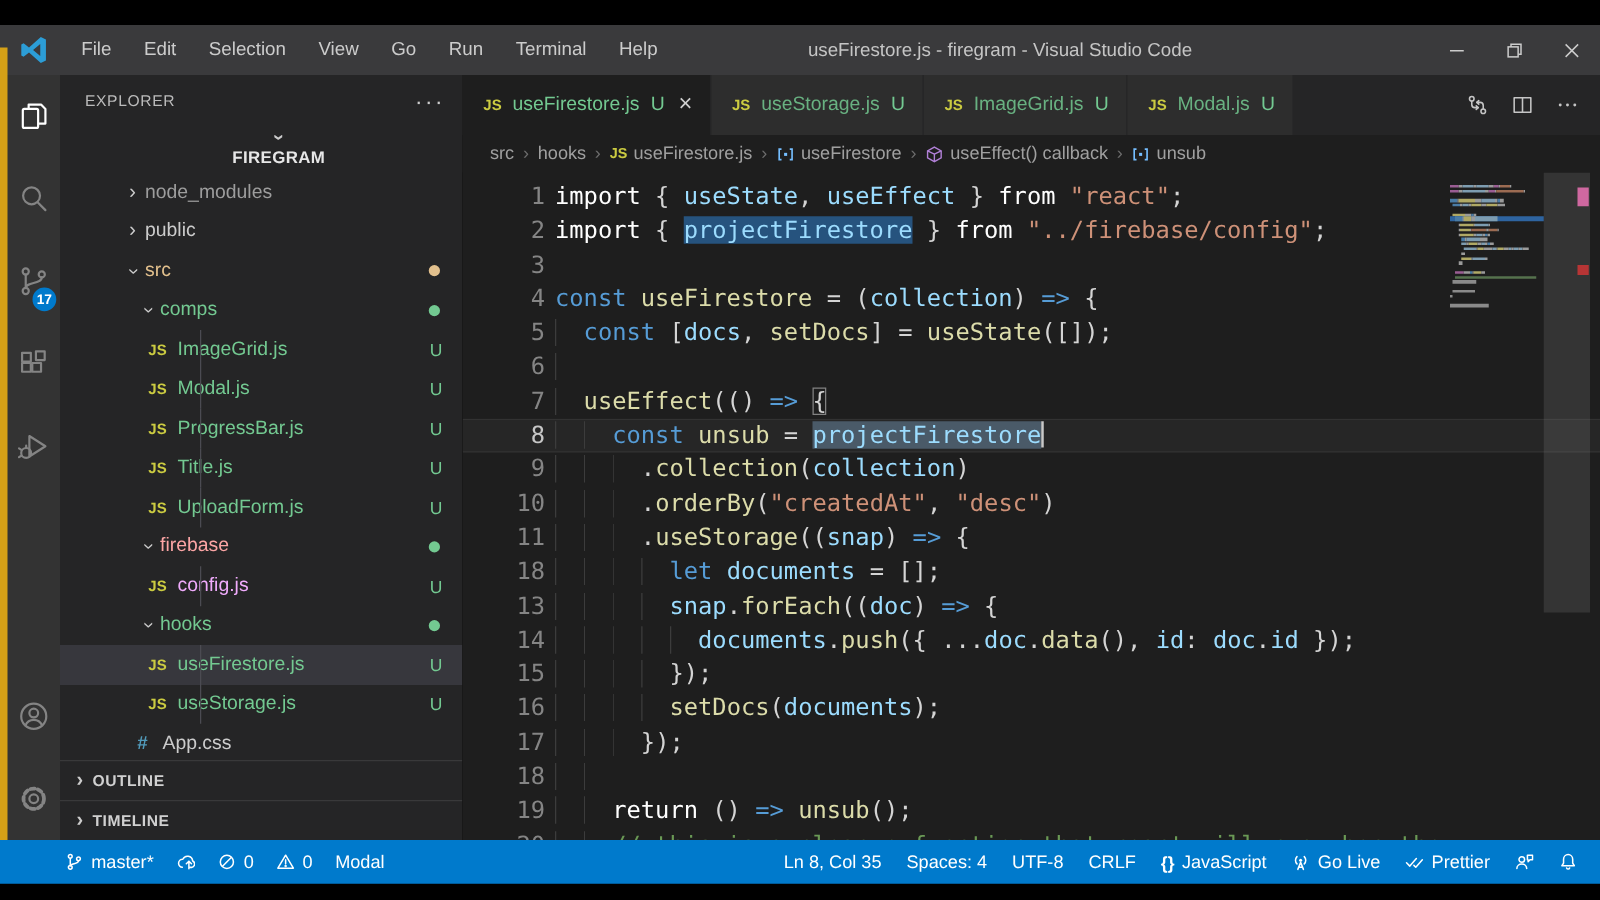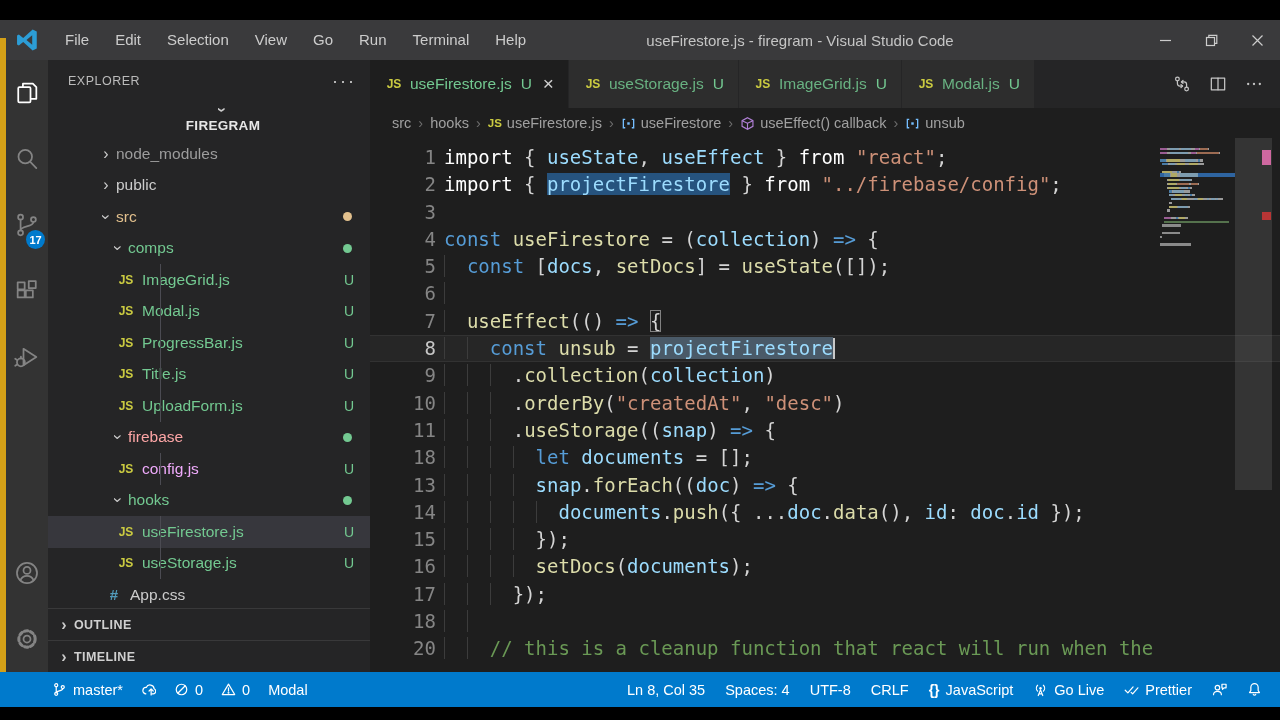--- a/index.html
+++ b/index.html
@@ -425,20 +425,21 @@
           <div class="cline"><span class="ln">9</span><span class="lc"><span class="ig">  </span><span class="ig">  </span><span class="ig">  </span><span class="tk-pun">.</span><span class="tk-fn">collection</span><span class="tk-pun">(</span><span class="tk-var">collection</span><span class="tk-pun">)</span></span></div>
           <div class="cline"><span class="ln">10</span><span class="lc"><span class="ig">  </span><span class="ig">  </span><span class="ig">  </span><span class="tk-pun">.</span><span class="tk-fn">orderBy</span><span class="tk-pun">(</span><span class="tk-str">"createdAt"</span><span class="tk-pun">, </span><span class="tk-str">"desc"</span><span class="tk-pun">)</span></span></div>
           <div class="cline"><span class="ln">11</span><span class="lc"><span class="ig">  </span><span class="ig">  </span><span class="ig">  </span><span class="tk-pun">.</span><span class="tk-fn">useStorage</span><span class="tk-pun">((</span><span class="tk-var">snap</span><span class="tk-pun">) </span><span class="tk-arw">=&gt;</span><span class="tk-pun"> {</span></span></div>
           <div class="cline"><span class="ln">18</span><span class="lc"><span class="ig">  </span><span class="ig">  </span><span class="ig">  </span><span class="ig">  </span><span class="tk-decl">let</span><span class="tk-pun"> </span><span class="tk-var">documents</span><span class="tk-pun"> = [];</span></span></div>
           <div class="cline"><span class="ln">13</span><span class="lc"><span class="ig">  </span><span class="ig">  </span><span class="ig">  </span><span class="ig">  </span><span class="tk-var">snap</span><span class="tk-pun">.</span><span class="tk-fn">forEach</span><span class="tk-pun">((</span><span class="tk-var">doc</span><span class="tk-pun">) </span><span class="tk-arw">=&gt;</span><span class="tk-pun"> {</span></span></div>
           <div class="cline"><span class="ln">14</span><span class="lc"><span class="ig">  </span><span class="ig">  </span><span class="ig">  </span><span class="ig">  </span><span class="ig">  </span><span class="tk-var">documents</span><span class="tk-pun">.</span><span class="tk-fn">push</span><span class="tk-pun">({ ...</span><span class="tk-var">doc</span><span class="tk-pun">.</span><span class="tk-fn">data</span><span class="tk-pun">(), </span><span class="tk-var">id</span><span class="tk-pun">: </span><span class="tk-var">doc</span><span class="tk-pun">.</span><span class="tk-var">id</span><span class="tk-pun"> });</span></span></div>
           <div class="cline"><span class="ln">15</span><span class="lc"><span class="ig">  </span><span class="ig">  </span><span class="ig">  </span><span class="ig">  </span><span class="tk-pun">});</span></span></div>
           <div class="cline"><span class="ln">16</span><span class="lc"><span class="ig">  </span><span class="ig">  </span><span class="ig">  </span><span class="ig">  </span><span class="tk-fn">setDocs</span><span class="tk-pun">(</span><span class="tk-var">documents</span><span class="tk-pun">);</span></span></div>
           <div class="cline"><span class="ln">17</span><span class="lc"><span class="ig">  </span><span class="ig">  </span><span class="ig">  </span><span class="tk-pun">});</span></span></div>
           <div class="cline"><span class="ln">18</span><span class="lc"><span class="ig">  </span><span class="ig">  </span></span></div>
+          <div class="cline"><span class="ln">19</span><span class="lc"><span class="ig">  </span><span class="ig">  </span><span class="tk-kw">return</span><span class="tk-pun"> () </span><span class="tk-arw">=&gt;</span><span class="tk-pun"> </span><span class="tk-fn">unsub</span><span class="tk-pun">();</span></span></div>
           <div class="cline"><span class="ln">20</span><span class="lc"><span class="ig">  </span><span class="ig">  </span><span class="tk-com">// this is a cleanup function that react will run when the</span></span></div>
           <div class="minimap">
             <div class="mrow" style="padding-left: 0px;">
               <span class="mseg" style="width: 6.72px; background: rgb(154, 93, 147);"></span>
               <span class="mseg" style="width: 3.36px; background: rgb(154, 154, 154);"></span>
               <span class="mseg" style="width: 8.96px; background: rgb(125, 156, 176);"></span>
               <span class="mseg" style="width: 2.24px; background: rgb(154, 154, 154);"></span>
               <span class="mseg" style="width: 10.08px; background: rgb(125, 156, 176);"></span>
               <span class="mseg" style="width: 3.36px; background: rgb(154, 154, 154);"></span>
               <span class="mseg" style="width: 4.48px; background: rgb(154, 93, 147);"></span>

